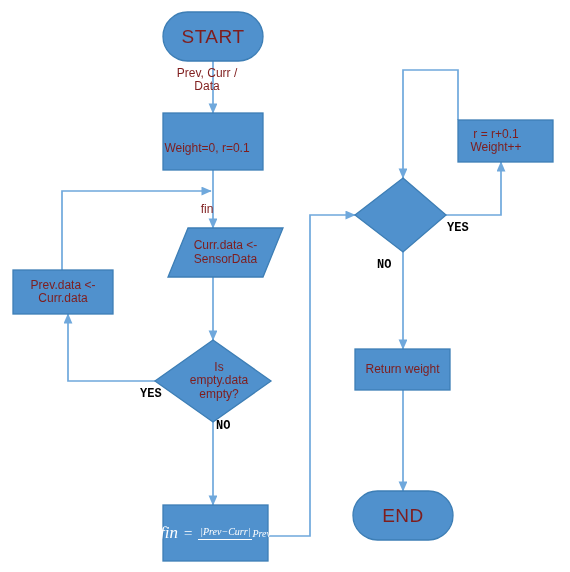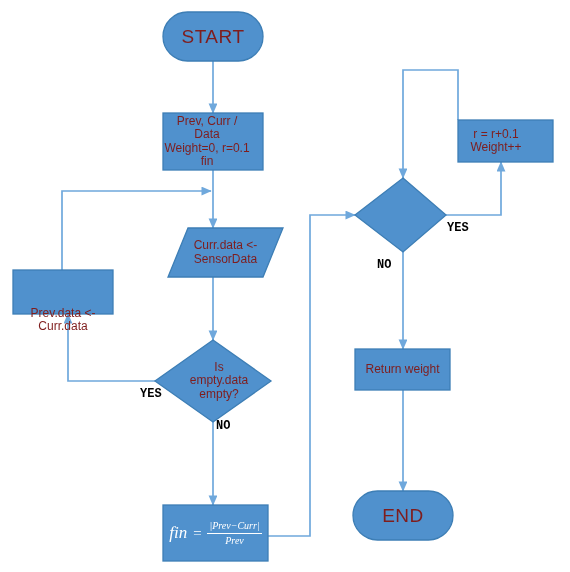--- a/index.html
+++ b/index.html
@@ -66,21 +66,21 @@
   .formula .lhs {
     font-size: 17px;
     margin-right: 5px;
   }
   .formula .eq {
     font-size: 15px;
     margin-right: 5px;
   }
   .frac {
     display: inline-flex;
-    flex-direction: column;
+    flex-direction: row;
     align-items: center;
     font-size: 10px;
     line-height: 1.15;
   }
   .frac .num {
     border-bottom: 1px solid #ffffff;
     padding: 0 2px 1px 2px;
   }
   .frac .den {
     padding-top: 1px;
@@ -141,32 +141,32 @@
 
     <rect x="355" y="349" width="95" height="41" fill="#5091CD" stroke="#3D7EB5" stroke-width="1.3"></rect>
 
     <rect x="353" y="491" width="100" height="49" rx="24.5" ry="24.5" fill="#5091CD" stroke="#3D7EB5" stroke-width="1.3"></rect>
   </svg>
 
   <div class="node-text t-term" style="left:163px;top:12px;width:100px;height:49px;">
     <span>START</span>
   </div>
 
-  <div class="node-text t-proc" style="left:163px;top:113px;width:88px;height:57px;">
+  <div class="node-text t-proc" style="left:163px;top:113px;width:88px;height:57px;gap:48px;">
     <span>Prev, Curr / Data</span>
     <span>Weight=0, r=0.1</span>
     <span>fin</span>
   </div>
 
   <div class="node-text t-io" style="left:168px;top:228px;width:115px;height:49px;">
     <span>Curr.data &lt;-</span>
     <span>SensorData</span>
   </div>
 
-  <div class="node-text t-proc" style="left:13px;top:270px;width:100px;height:44px;margin-top:28px;">
+  <div class="node-text t-proc" style="left:13px;top:270px;width:100px;height:44px;">
     <span>Prev.data &lt;-</span>
     <span>Curr.data</span>
   </div>
 
   <div class="node-text t-dec" style="left:174px;top:344px;width:90px;height:74px;">
     <span>Is</span>
     <span>empty.data</span>
     <span>empty?</span>
   </div>
 

